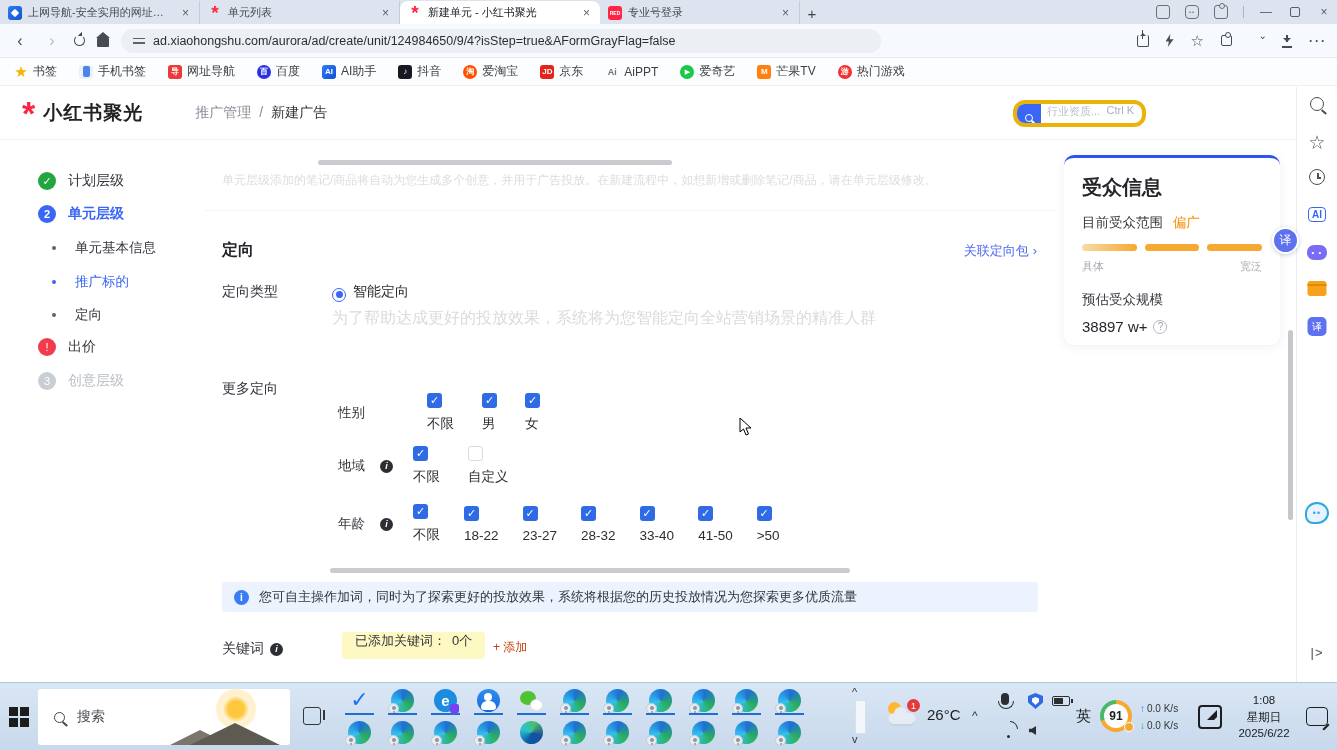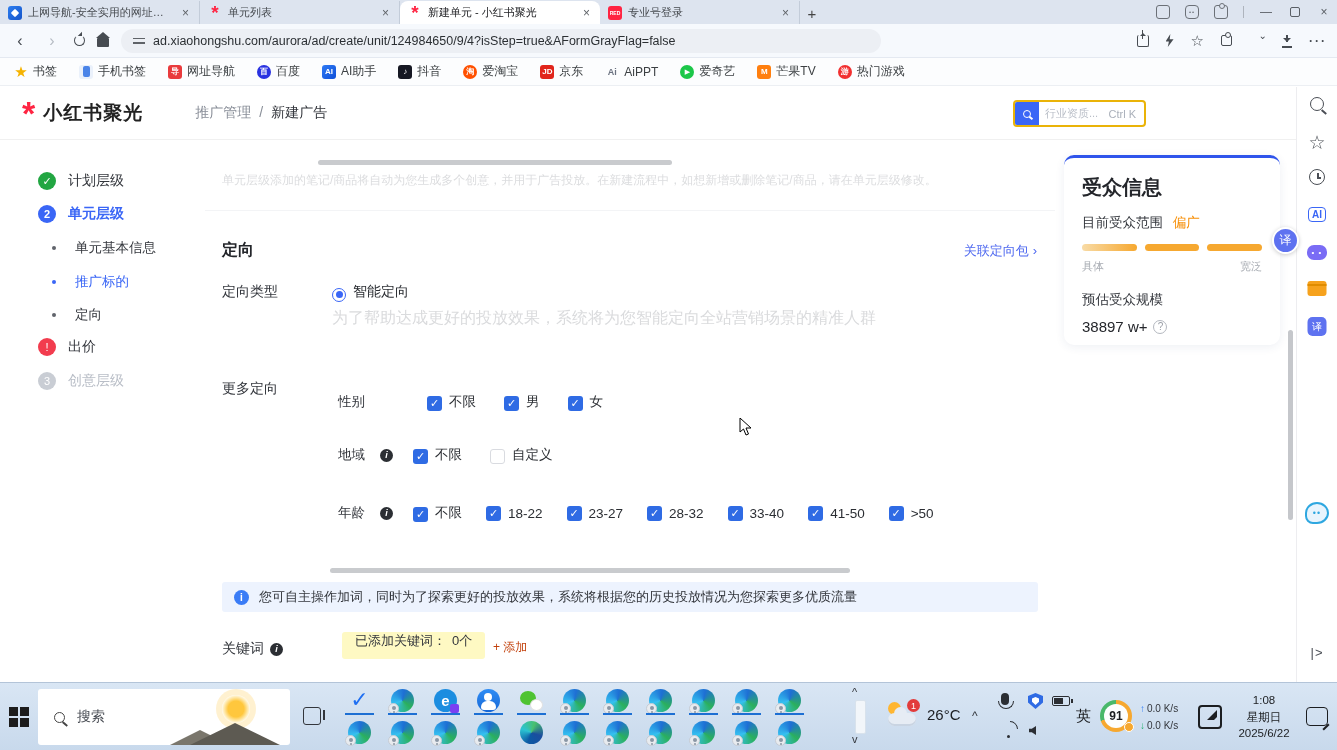--- a/index.html
+++ b/index.html
@@ -74,21 +74,21 @@
   .bmi-10{background:#ff7f0f;}
   .bmi-11{background:#f23030;border-radius:50%;}
 
   
   .siteheader{position:absolute;left:0;top:87px;width:1296px;height:53px;background:#fff;border-bottom:1px solid #f0f0f0;display:flex;align-items:center;}
   .brand{display:flex;align-items:center;gap:8px;margin-left:22px;}
   .spark{color:#ff2442;font-size:34px;font-weight:700;line-height:18px;}
   .brandname{font-size:19px;font-weight:700;color:#222;letter-spacing:1px;}
   .crumbs{margin-left:52px;font-size:14px;color:#8a8f99;display:flex;gap:8px;}
   .crumbs .cur{color:#33363c;}
-  .hsearch{position:absolute;right:150px;top:13px;width:133px;height:27px;border:2px solid #eab308;border-radius:4px;background:#fff;display:flex;align-items:center;overflow:hidden;}
+  .hsearch{position:absolute;right:150px;top:13px;width:133px;height:27px;border:4px solid #eab308;border-radius:12px;background:#fff;display:flex;align-items:flex-start;overflow:hidden;}
   .hsearch .sicon{width:24px;height:27px;background:#3a66f6;display:flex;align-items:center;justify-content:center;flex:0 0 auto;}
   .mag{width:8px;height:8px;border:1.8px solid #fff;border-radius:50%;position:relative;}
   .mag::after{content:"";position:absolute;right:-3px;bottom:-2px;width:4px;height:1.8px;background:#fff;transform:rotate(40deg);}
   .hsearch .ph{font-size:11px;color:#b9bec7;margin-left:6px;flex:1;white-space:nowrap;overflow:hidden;}
   .hsearch .kbd{font-size:11px;color:#aab0ba;margin-right:8px;}
 
   
   .steps{position:absolute;left:0;top:140px;width:205px;height:542px;background:#fff;}
   .step{position:absolute;left:38px;display:flex;align-items:center;gap:12px;font-size:14px;color:#33363c;}
   .bullet{width:18px;height:18px;border-radius:50%;display:flex;align-items:center;justify-content:center;font-size:11px;color:#fff;flex:0 0 auto;}
@@ -113,21 +113,21 @@
   .row-type .rowlabel{width:110px;}
   .radio{width:14px;height:14px;border-radius:50%;border:1px solid #3a66f6;display:inline-flex;align-items:center;justify-content:center;margin-right:7px;vertical-align:-2px;}
   .radio::after{content:"";width:7px;height:7px;border-radius:50%;background:#3a66f6;}
   .radiolabel{font-size:14px;color:#2b2e33;}
   .typedesc{position:absolute;left:127px;top:168px;font-size:16px;color:#dadbdd;}
   .morelabel{position:absolute;left:17px;top:240px;}
   .optrow{position:absolute;left:133px;display:flex;align-items:center;}
   .optrow .olabel{font-size:13.5px;color:#33363c;width:42px;}
   .infodark{width:13px;height:13px;border-radius:50%;background:#2b2e33;color:#fff;font-size:9px;font-style:italic;font-weight:700;display:inline-flex;align-items:center;justify-content:center;margin-right:10px;}
   .opts{display:flex;align-items:center;gap:28px;margin-left:24px;}
-  .opt{display:flex;align-items:flex-end;gap:7px;font-size:13.5px;color:#2b2e33;}
+  .opt{display:flex;align-items:flex-start;gap:7px;font-size:13.5px;color:#2b2e33;flex-direction:column;}
   .cb{width:15px;height:15px;border-radius:3px;flex:0 0 auto;}
   .cb.on{background:#2f6be4;position:relative;}
   .cb.on::after{content:"✓";position:absolute;inset:0;color:#fff;font-size:11px;font-weight:700;display:flex;align-items:center;justify-content:center;}
   .cb.off{background:#fff;border:1px solid #d9dbe0;}
   .notice{position:absolute;left:17px;top:442px;width:816px;height:30px;background:#edf3fe;border-radius:3px;display:flex;align-items:center;gap:10px;padding:0 12px;}
   .infoblue{width:15px;height:15px;border-radius:50%;background:#3a7cf6;color:#fff;font-size:10px;font-weight:700;display:flex;align-items:center;justify-content:center;flex:0 0 auto;}
   .notice .ntext{font-size:13px;color:#33363c;white-space:nowrap;overflow:hidden;}
   .kwlabelwrap{position:absolute;left:17px;top:500px;display:flex;align-items:center;gap:6px;}
   .kwpill{position:absolute;left:137px;top:492px;height:27px;background:#fef9c3;border-radius:3px;display:flex;align-items:flex-start;padding:0 13px;font-size:13px;color:#33363c;gap:6px;}
   .kwadd{position:absolute;left:288px;top:499px;font-size:12px;color:#c2410c;}

